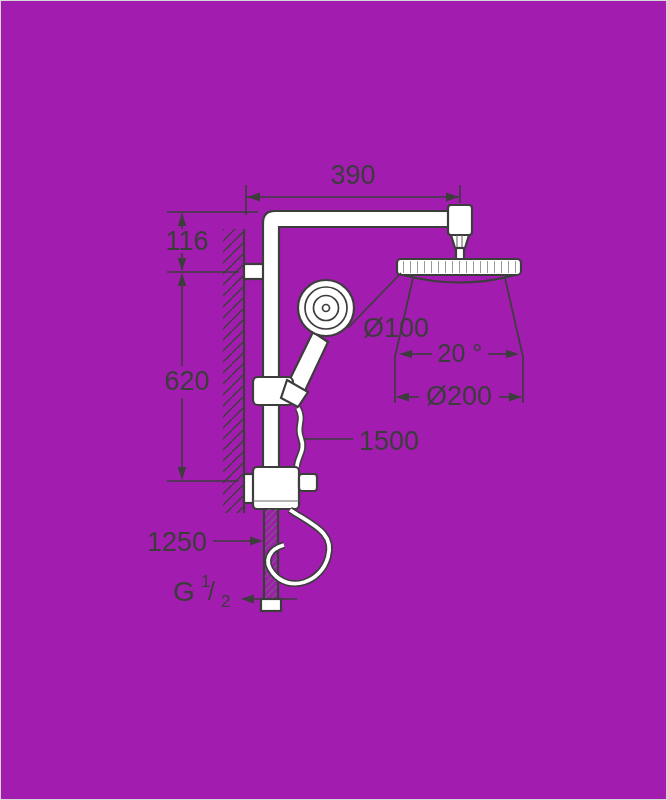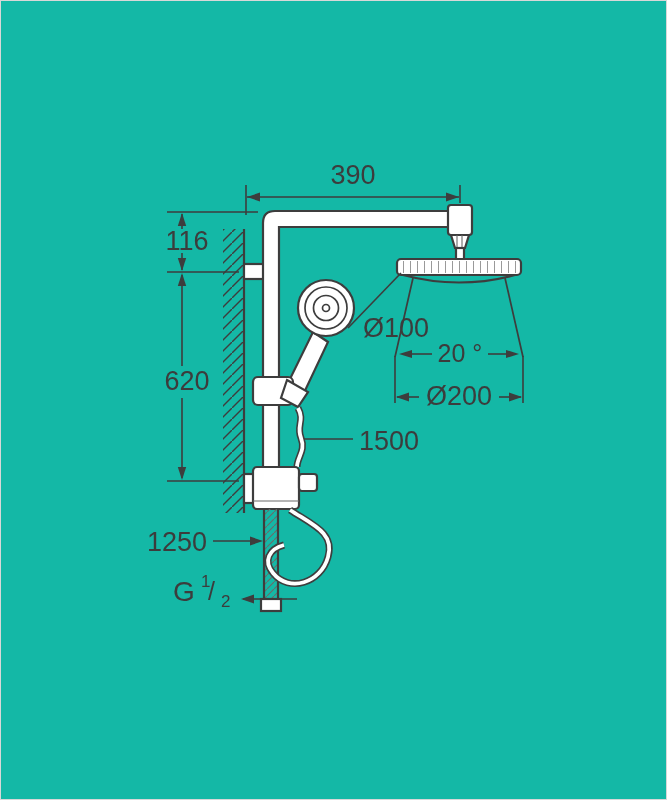--- a/index.html
+++ b/index.html
@@ -1,18 +1,18 @@
 <!DOCTYPE html>
 <html><head>
 <meta charset="utf-8">
 <style>
   html,body{margin:0;padding:0;background:#fff;}
   .canvas{
     width:667px;height:800px;box-sizing:border-box;
-    background:#14b8a6;border:1px solid #d8d8d8;position:relative;overflow:hidden;
+    background:#a21caf;border:1px solid #d8d8d8;position:relative;overflow:hidden;
   }
   svg{display:block;}
   text{
     fill:#3c3c3c;
     font-family:"Liberation Sans", sans-serif;
     font-size:27px;
   }
   .small{font-size:17px;}
   .mid{font-size:25px;}
   .big{font-size:28px;}

